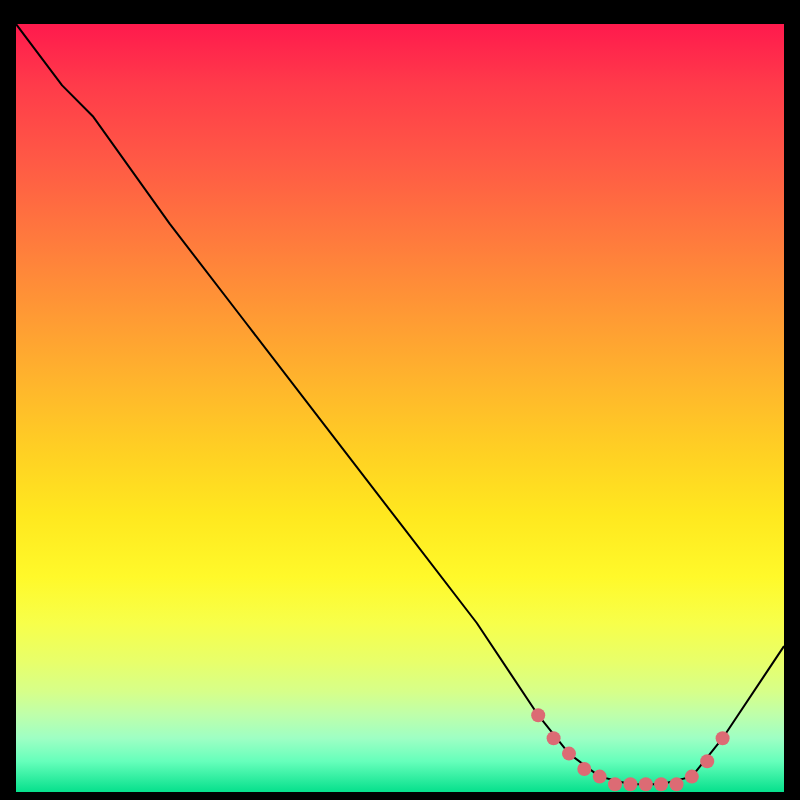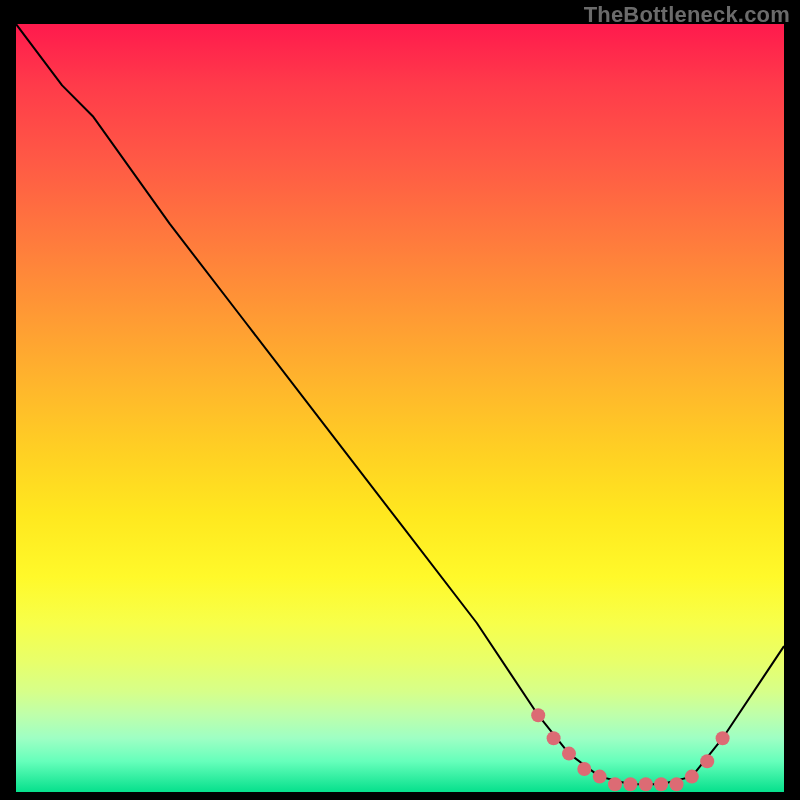--- a/index.html
+++ b/index.html
@@ -59,21 +59,20 @@
     left: 0;
     top: 0;
     width: 768px;
     height: 768px;
   }
 </style>
 </head>
 <body>
 
 <div class="frame">
-  <div class="watermark">TheBottleneck.com</div>
   <div class="plot">
     <svg class="curve" viewBox="0 0 768 768" preserveAspectRatio="none">
       <g id="svg-content">
           <path d="M0.0 0.0 L46.1 61.4 L76.8 92.2 L153.6 199.7 L230.4 299.5 L307.2 399.4 L384.0 499.2 L460.8 599.0 L522.2 691.2 L553.0 729.6 L583.7 752.6 L614.4 760.3 L645.1 760.3 L675.8 752.6 L706.6 714.2 L768.0 622.1" fill="none" stroke="#000000" stroke-width="2" stroke-linejoin="round"></path>
           <circle cx="522.2" cy="691.2" r="7" fill="#dc6b74"></circle>
           <circle cx="537.6" cy="714.2" r="7" fill="#dc6b74"></circle>
           <circle cx="553.0" cy="729.6" r="7" fill="#dc6b74"></circle>
           <circle cx="568.3" cy="745.0" r="7" fill="#dc6b74"></circle>
           <circle cx="583.7" cy="752.6" r="7" fill="#dc6b74"></circle>
           <circle cx="599.0" cy="760.3" r="7" fill="#dc6b74"></circle>

